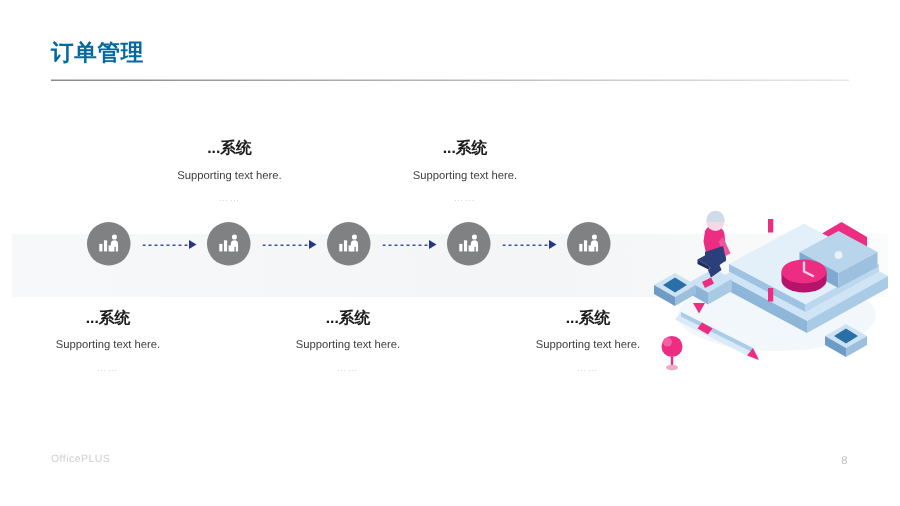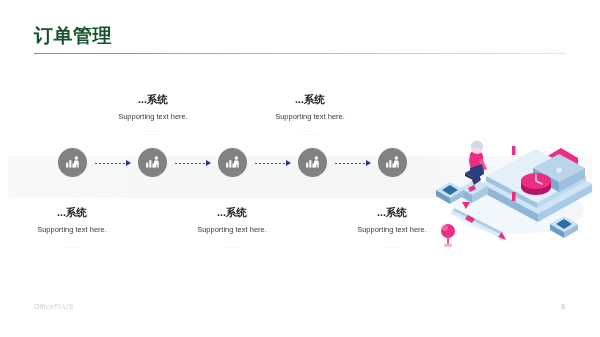--- a/index.html
+++ b/index.html
@@ -8,21 +8,21 @@
     background:#ffffff;
     font-family:"Liberation Sans","DejaVu Sans",sans-serif;
     overflow:hidden;
     position:relative;
   }
   .slide{position:absolute;inset:0;background:#fff;}
 
   
   .title-block{position:absolute;left:34px;top:24px;}
   .slide-title{
-    font-size:19px;font-weight:bold;color:#14532d;
+    font-size:15px;font-weight:bold;color:#0369a1;
     letter-spacing:0.5px;line-height:24px;white-space:nowrap;text-align:center;
   }
   .title-rule{
     position:absolute;left:34px;top:53px;width:532px;height:1px;
     background:linear-gradient(to right,#8a8a8a 0%,#bdbdbd 55%,#e8e8e8 100%);
   }
 
   
   .band{
     position:absolute;left:8px;top:156px;width:584px;height:42px;

